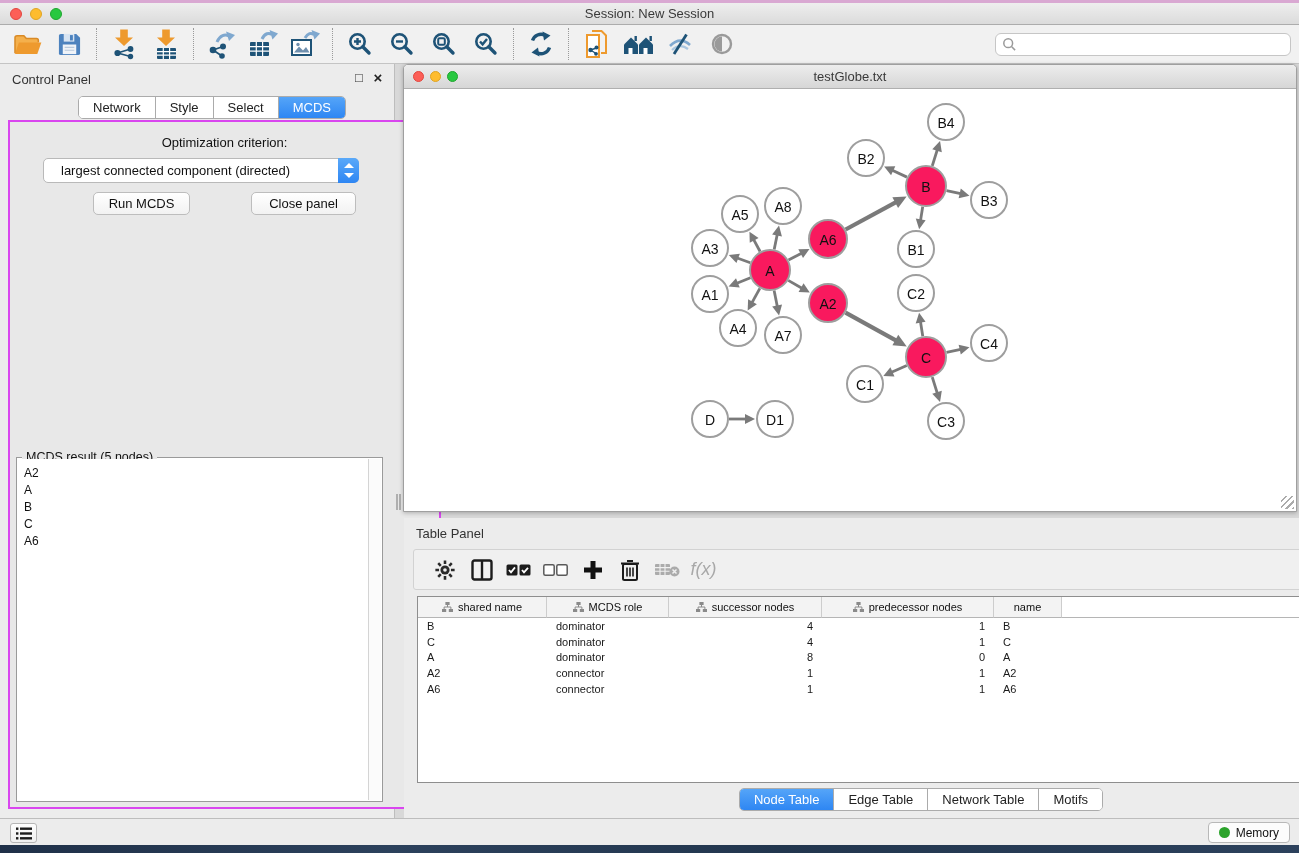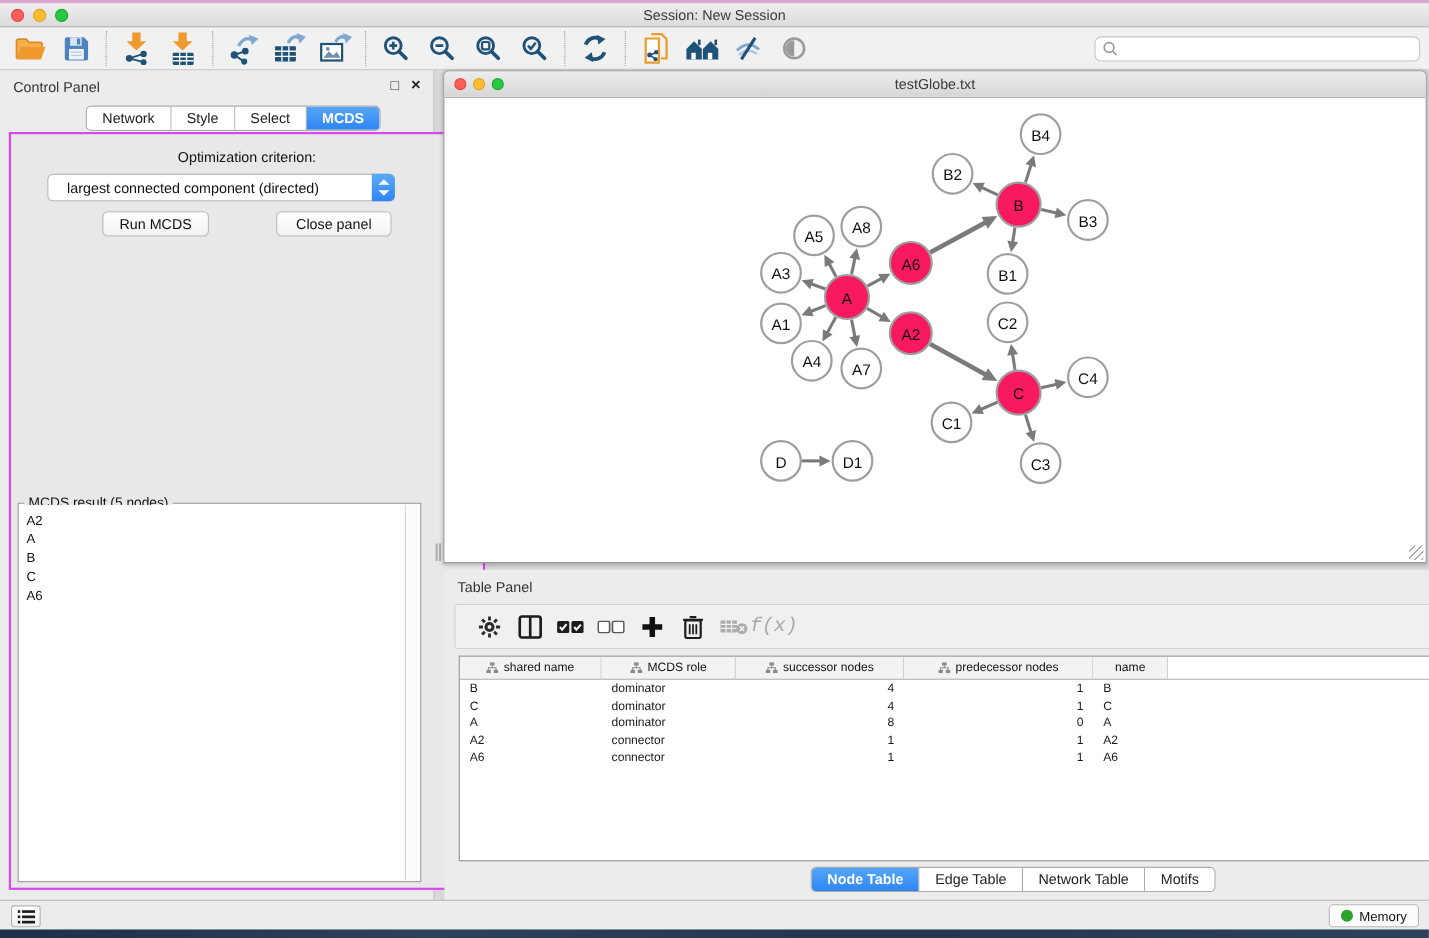--- a/index.html
+++ b/index.html
@@ -39,21 +39,21 @@
   .control-panel { position:absolute; left:0; top:0; width:395px; height:754px; background:#ECECEC;
     border-right:1px solid #BDBDBD; }
   .panel-head-title { position:absolute; left:12px; top:8px; font-size:13px; color:#333; }
   .panel-icon-float { position:absolute; top:6px; font-size:13px; color:#333; width:14px; text-align:center; }
   .panel-icon-close { position:absolute; top:5px; font-size:15px; font-weight:bold; color:#222; width:14px; text-align:center; }
   .cp-tabs { position:absolute; left:78px; top:32px; }
   .segwrap { display:inline-flex; border:1px solid #ABABAB; border-radius:5px; overflow:hidden; background:#fff; }
   .seg { height:21px; line-height:21px; background:#fff; border-right:1px solid #ABABAB; padding:0 14px;
     font-size:13px; color:#222; }
   .seg:last-child { border-right:none; }
-  .seg.active { background:linear-gradient(#55A5F8,#2E86F3); color:#fff;font-weight:bold; }
+  .seg.active { background:linear-gradient(#55A5F8,#2E86F3); color:#fff; }
   .cp-content { position:absolute; left:8px; top:56px; width:433px; height:689px; background:#E8E8E8;
     border:2px solid #d946ef; }
   .opt-label { position:absolute; left:0; right:0; top:13px; text-align:center; font-size:13px; color:#111; }
   .combo { position:absolute; left:33px; top:36px; width:316px; height:25px; background:#fff;
     border:1px solid #B9B9B9; border-radius:5px; display:flex; align-items:center; }
   .combo .combo-text { flex:1; font-size:13px; color:#111; padding-left:17px; white-space:nowrap; overflow:hidden; }
   .combo .stepper { width:21px; height:25px; margin:-1px -1px -1px 0; border-radius:0 5px 5px 0;
     background:linear-gradient(#5AA9F9,#2E86F3); position:relative; }
   .stepper:before, .stepper:after { content:""; position:absolute; left:5.5px; border-left:5px solid transparent; border-right:5px solid transparent; }
   .stepper:before { top:5px; border-bottom:5px solid #fff; }
@@ -83,21 +83,21 @@
   .nw-lights .light { width:11px; height:11px; }
   .nw-canvas { position:absolute; left:1px; top:25px; right:1px; bottom:1px; background:#fff; overflow:hidden; }
   .nw-grip { position:absolute; right:2px; bottom:2px; width:13px; height:13px;
     background:repeating-linear-gradient(135deg, transparent 0 3px, #ABABAB 3px 4.5px); }
 
   
   .table-panel { position:absolute; left:404px; top:454px; width:1034px; height:300px; background:#ECECEC; }
   .tp-toolbar { position:absolute; left:9px; top:31px; right:7px; height:41px; background:#F0F0F0;
     border:1px solid #D2D2D2; border-radius:3px; display:flex; align-items:center; padding-left:12px; }
   .tp-btn { width:37px; height:37px; display:flex; align-items:center; justify-content:center; flex:none; }
-  .fx { font-family:Liberation Mono, monospace; font-style:italic; font-size:18px; color:#A8A8A8; }
+  .fx { font-family:Liberation Sans, sans-serif; font-style:italic; font-size:18px; color:#A8A8A8; }
   .tbl { position:absolute; left:13px; top:78px; right:9px; height:187px; background:#fff;
     border:1px solid #8E8E8E; overflow:hidden; font-size:11px; }
   .tbl-head { display:flex; height:21px; }
   .hc { background:#F3F3F3; border-right:1px solid #CDCDCD; border-bottom:1px solid #B5B5B5;
     display:flex; align-items:center; justify-content:center; gap:5px; color:#111; flex:none; height:21px; }
   .hc.filler { background:#fff; border-right:none; flex:1; }
   .tbl-row { display:flex; height:15.8px; align-items:center; }
   .tc { padding:0 9px; white-space:nowrap; overflow:hidden; flex:none; color:#1A1A1A; }
   .tp-tabs { position:absolute; left:0; right:0; top:270px; text-align:center; }
 

